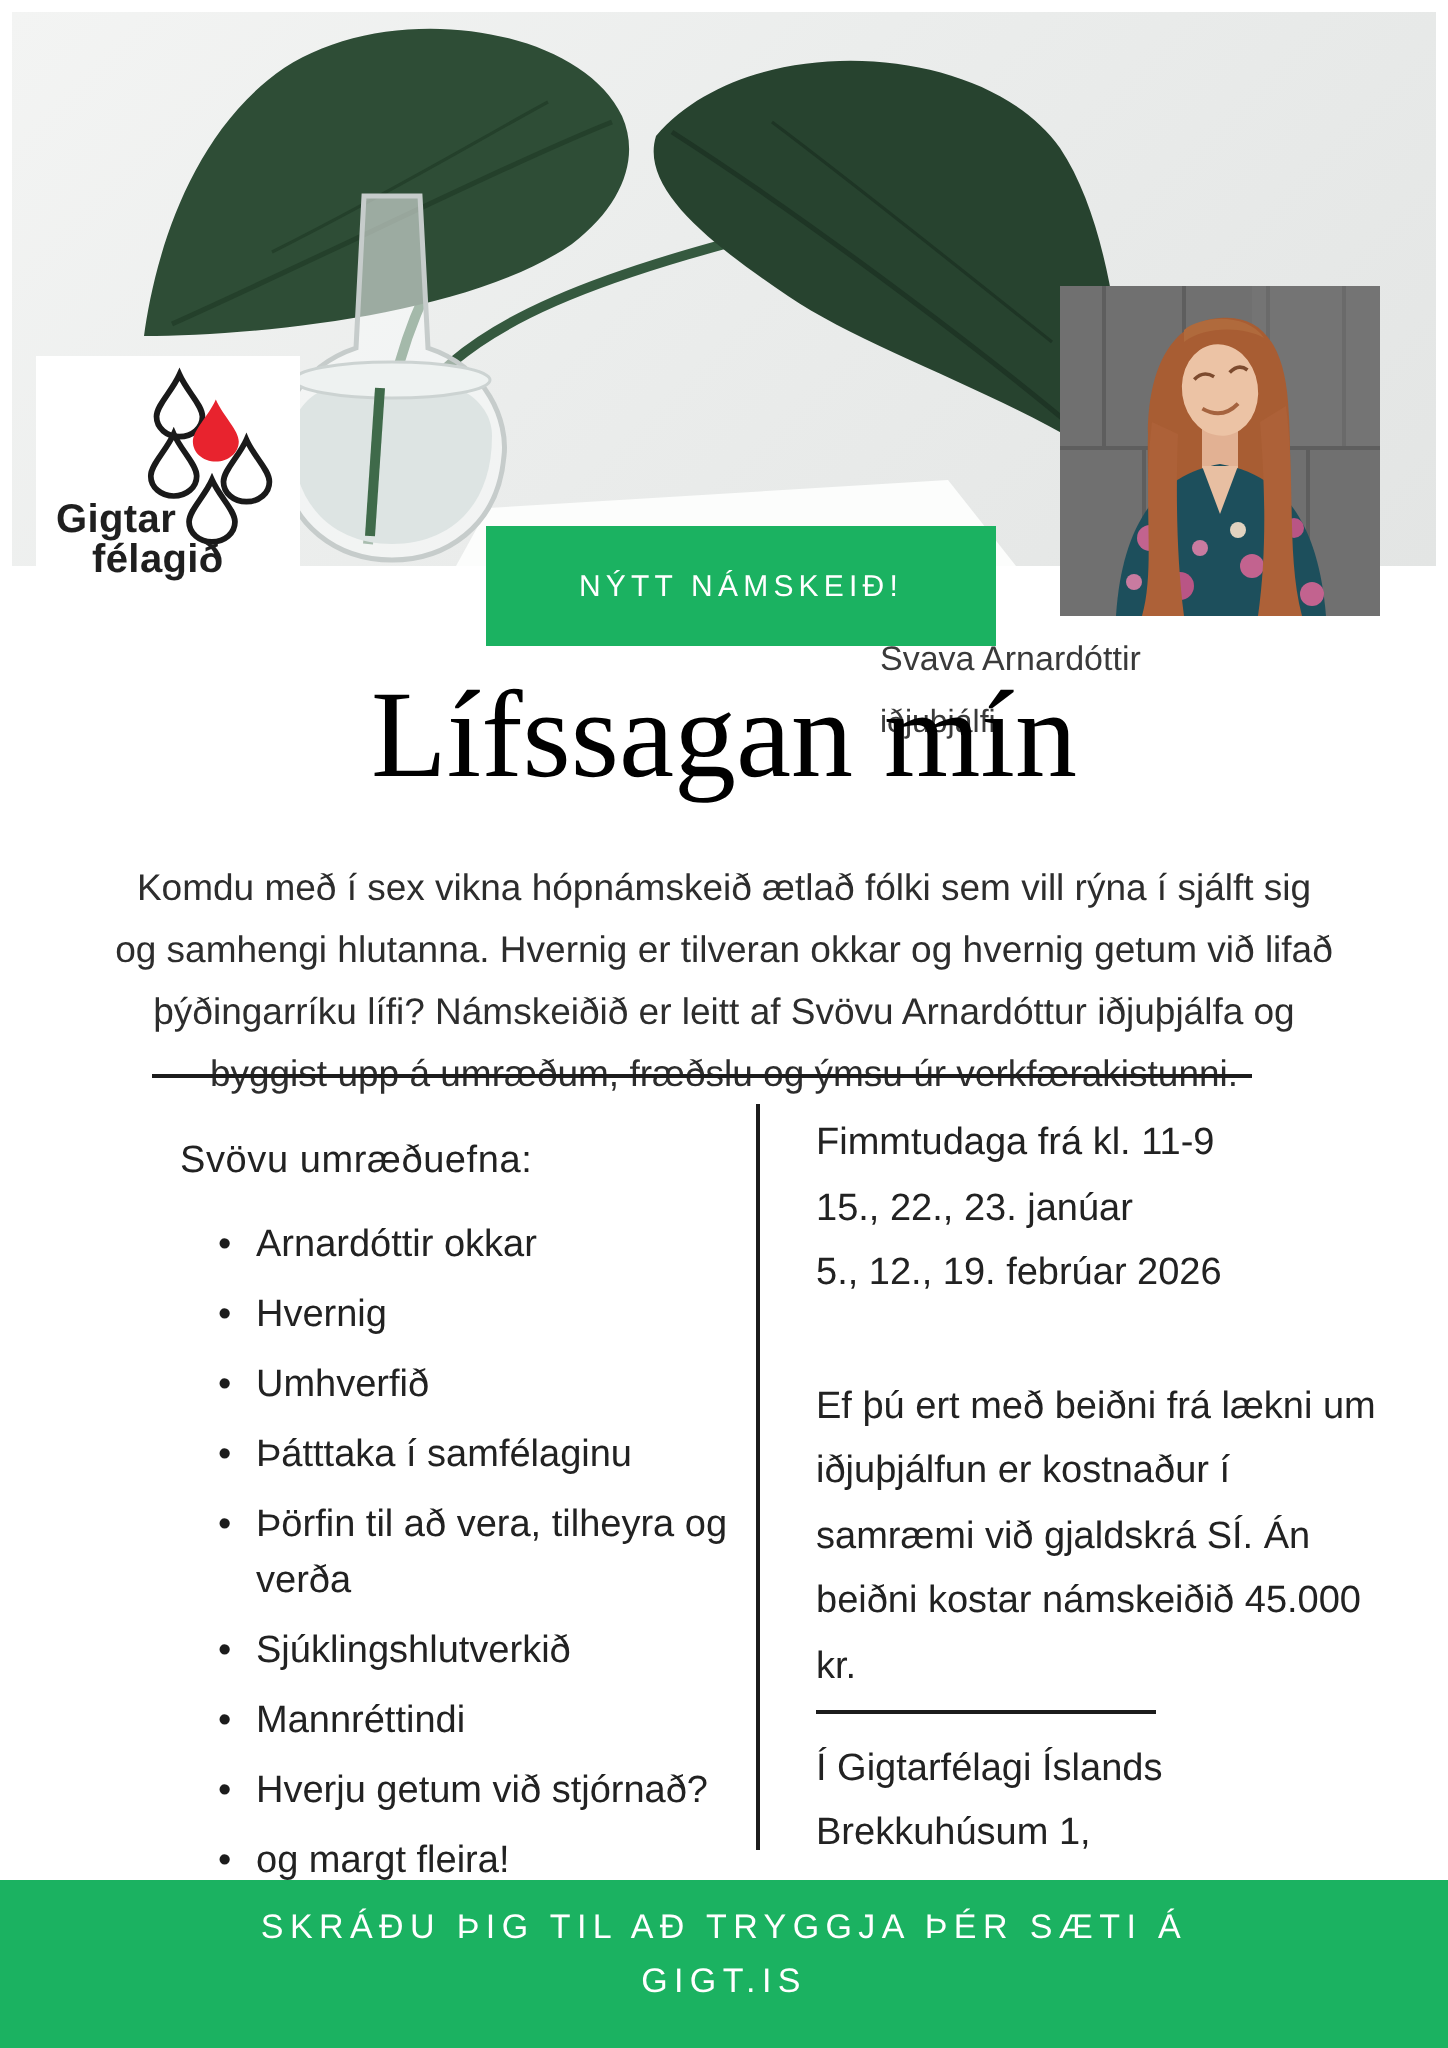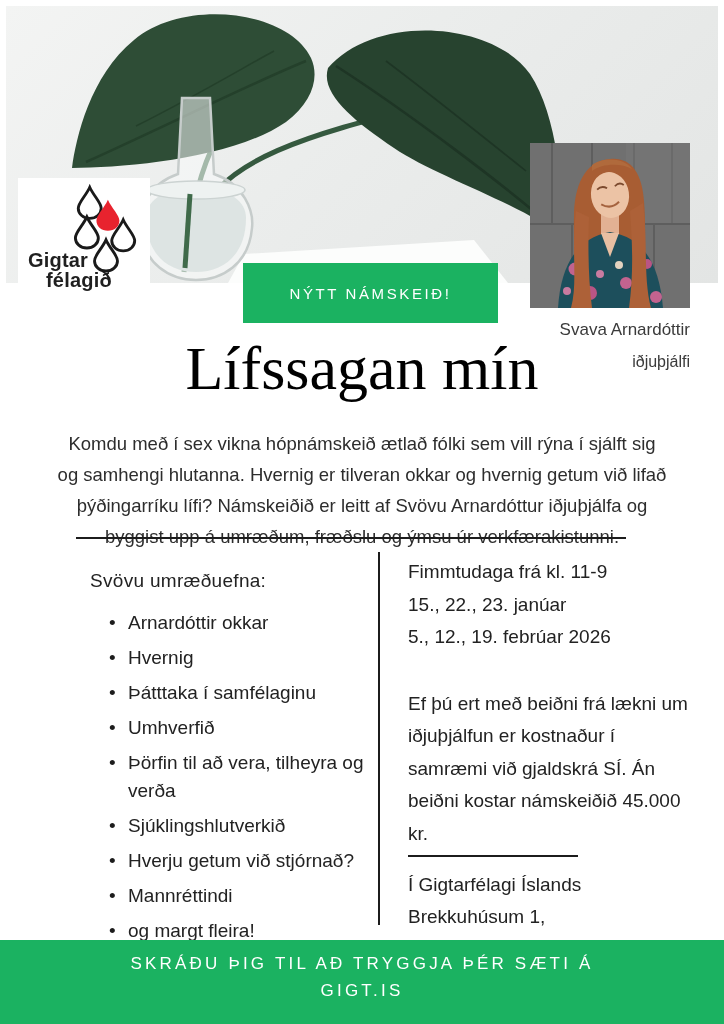--- a/index.html
+++ b/index.html
@@ -20,21 +20,21 @@
 
   
   .badge { position:absolute; left:243px; top:263px; width:255px; height:60px; background:#1bb261;
            display:flex; align-items:center; justify-content:center; }
   .badge span { color:#ffffff; font-size:15px; letter-spacing:2.6px; font-weight:500; }
 
   
   .portrait { position:absolute; left:530px; top:143px; width:160px; height:165px; overflow:hidden; }
   .portrait svg { display:block; width:100%; height:100%; }
 
-  .caption { position:absolute; left:440px; top:320px; width:250px; text-align:right; color:#3a3a3a; }
+  .caption { position:absolute; left:440px; top:320px; width:250px; color:#3a3a3a; }
   .caption .name { font-size:17px; }
   .caption .role { font-size:16px; margin-top:13px; }
 
   
   .title { position:absolute; left:0; top:333px; width:724px; text-align:center;
            font-family:"Liberation Serif", serif; font-size:62px; font-weight:400; color:#000000; }
 
   
   .intro { position:absolute; left:57px; top:428px; width:610px; text-align:center;
            font-size:18.5px; line-height:31px; color:#2d2d2d; }
@@ -168,26 +168,26 @@
   <p class="intro">Komdu með í sex vikna hópnámskeið ætlað fólki sem vill rýna í sjálft sig og samhengi hlutanna. Hvernig er tilveran okkar og hvernig getum við lifað þýðingarríku lífi? Námskeiðið er leitt af Svövu Arnardóttur iðjuþjálfa og byggist upp á umræðum, fræðslu og ýmsu úr verkfærakistunni.</p>
 
   <div class="divider-h"></div>
   <div class="divider-v"></div>
 
   <div class="topics">
     <div class="topics-heading">Svövu umræðuefna:</div>
     <ul>
       <li>Arnardóttir okkar</li>
       <li>Hvernig</li>
+      <li>Umhverfið</li>
       <li>Þátttaka í samfélaginu</li>
-      <li>Umhverfið</li>
       <li>Þörfin til að vera, tilheyra og verða</li>
       <li>Sjúklingshlutverkið</li>
+      <li>Mannréttindi</li>
       <li>Hverju getum við stjórnað?</li>
-      <li>Mannréttindi</li>
       <li>og margt fleira!</li>
     </ul>
   </div>
 
   <div class="details">
     <div class="schedule">
       <div>Fimmtudaga frá kl. 11-9</div>
       <div>15., 22., 23. janúar</div>
       <div>5., 12., 19. febrúar 2026</div>
     </div>

